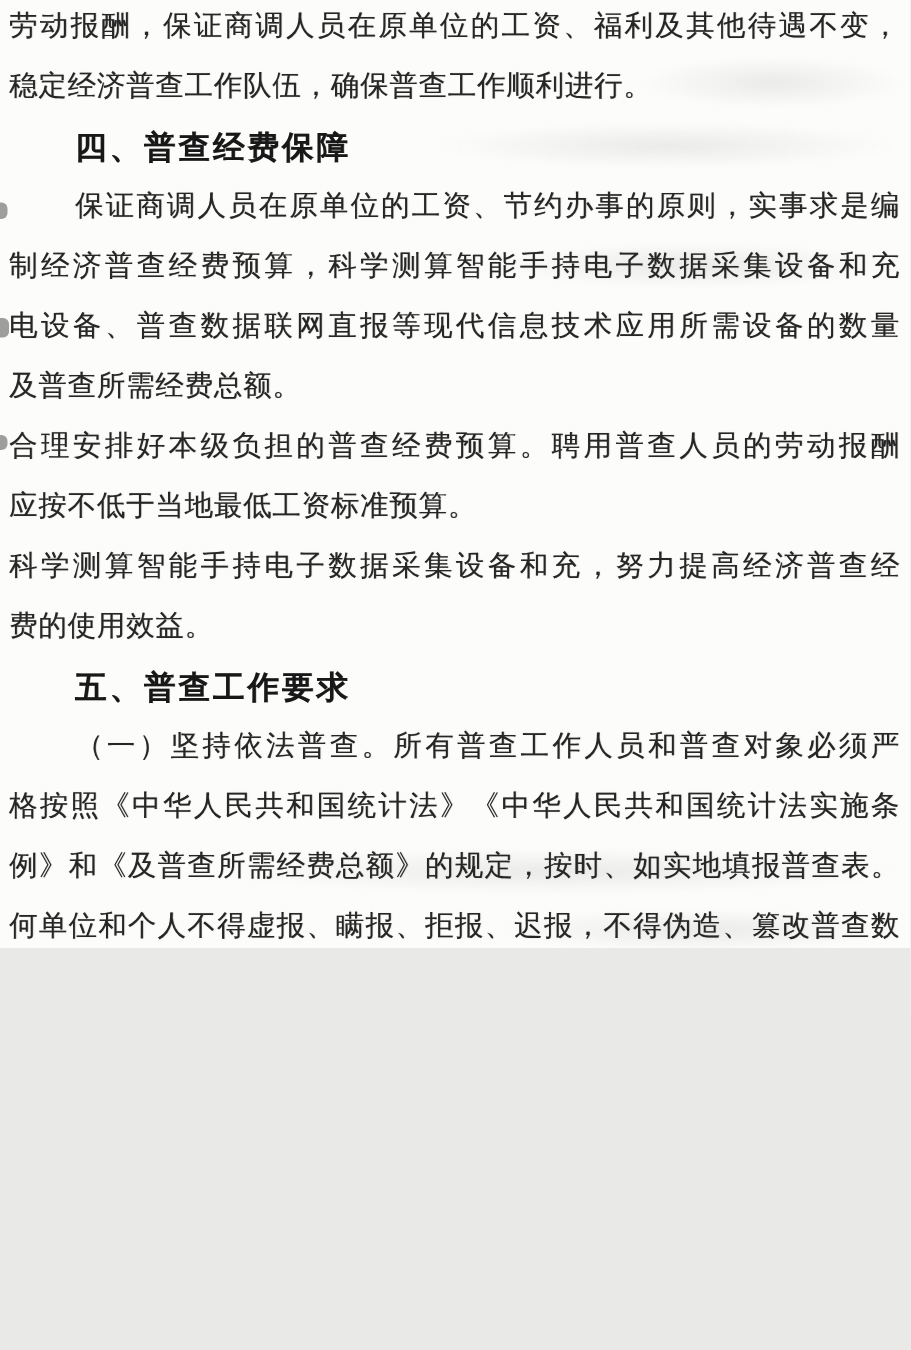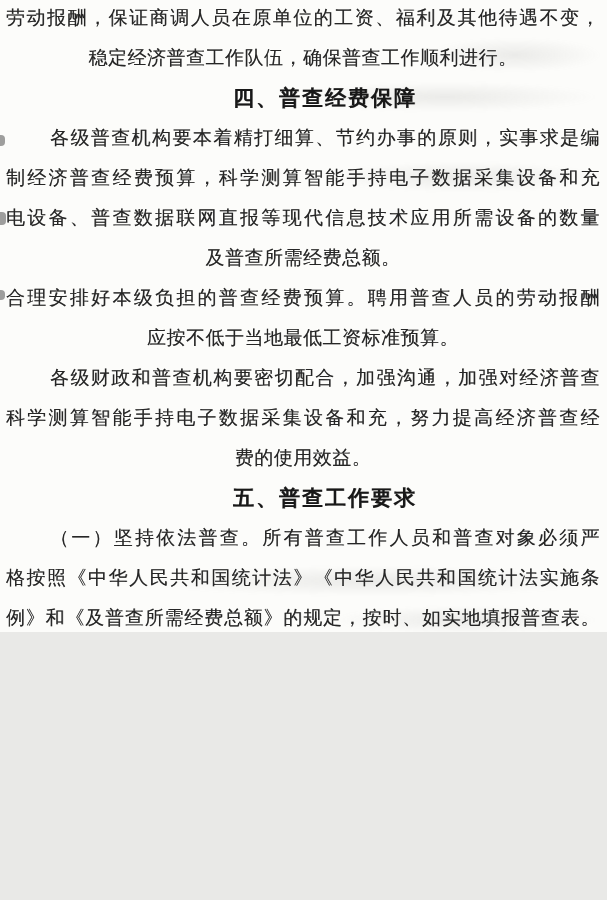--- a/index.html
+++ b/index.html
@@ -51,21 +51,20 @@
     z-index: 2;
   }
   .line {
     height: 40px;
     line-height: 40px;
     font-size: 19px;
     letter-spacing: 0.5px;
     color: #262626;
     overflow: hidden;
     text-shadow: 0.3px 0.3px 0.5px rgba(60,60,60,0.55);
-    text-align: center;
   }
   .line.fill {
     text-align: justify;
     text-align-last: justify;
   }
   .line.indent { padding-left: 44px; }
   .line.heading {
     font-family: Liberation Serif, serif;
     font-weight: bold;
     font-size: 21px;
@@ -143,27 +142,26 @@
   <div class="noise n5"></div>
   <div class="noise n6"></div>
   <div class="edge-mark e1"></div>
   <div class="edge-mark e2"></div>
   <div class="edge-mark e3"></div>
 
   <div class="text-col">
       <div class="line body fill">劳动报酬，保证商调人员在原单位的工资、福利及其他待遇不变，</div>
       <div class="line body">稳定经济普查工作队伍，确保普查工作顺利进行。</div>
       <div class="line heading indent">四、普查经费保障</div>
-      <div class="line body indent fill">各级普查机构要本着精打细算、节约办事的原则，实事求是编</div>
+      <div class="line body indent fill">保证商调人员在原单位的工资、节约办事的原则，实事求是编</div>
       <div class="line body fill">制经济普查经费预算，科学测算智能手持电子数据采集设备和充</div>
       <div class="line body fill">电设备、普查数据联网直报等现代信息技术应用所需设备的数量</div>
       <div class="line body">及普查所需经费总额。</div>
       <div class="line body fill">合理安排好本级负担的普查经费预算。聘用普查人员的劳动报酬</div>
       <div class="line body">应按不低于当地最低工资标准预算。</div>
-      <div class="line body indent fill">各级财政和普查机构要密切配合，加强沟通，加强对经济普查</div>
       <div class="line body fill">科学测算智能手持电子数据采集设备和充，努力提高经济普查经</div>
       <div class="line body">费的使用效益。</div>
       <div class="line heading indent">五、普查工作要求</div>
       <div class="line body indent fill">（一）坚持依法普查。所有普查工作人员和普查对象必须严</div>
       <div class="line body fill">格按照《中华人民共和国统计法》《中华人民共和国统计法实施条</div>
       <div class="line body fill">例》和《及普查所需经费总额》的规定，按时、如实地填报普查表。任</div>
       <div class="line body fill">何单位和个人不得虚报、瞒报、拒报、迟报，不得伪造、篡改普查数</div>
       <div class="line body fill">据。各级财政部门要高度重视，严格限定用于普查目的，不作为</div>
       <div class="line body fill">任何单位对普查对象实施处罚的依据。各级普查机构及其工作人</div>
     </div>

